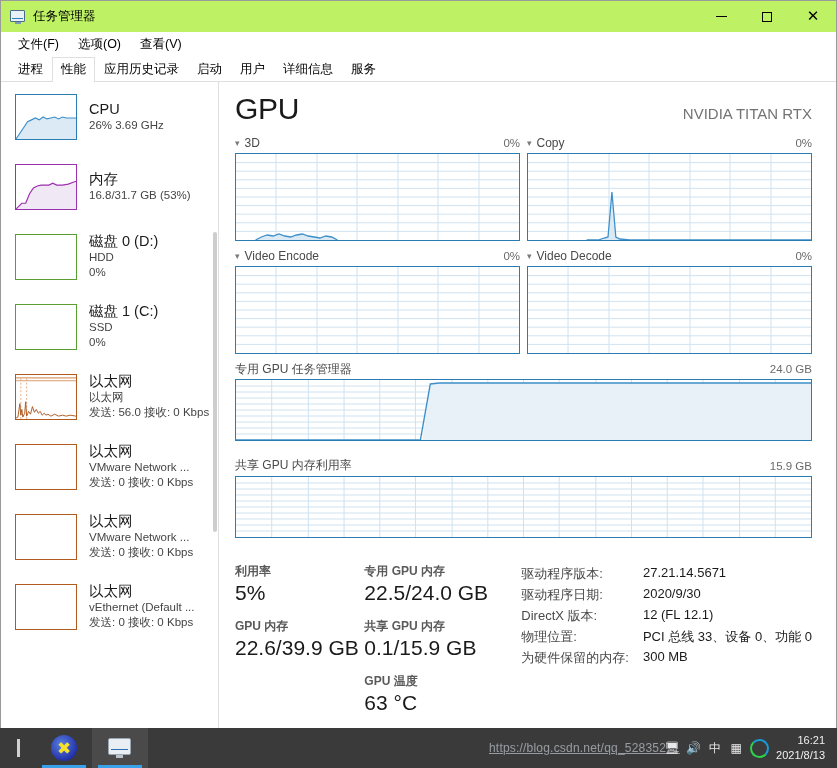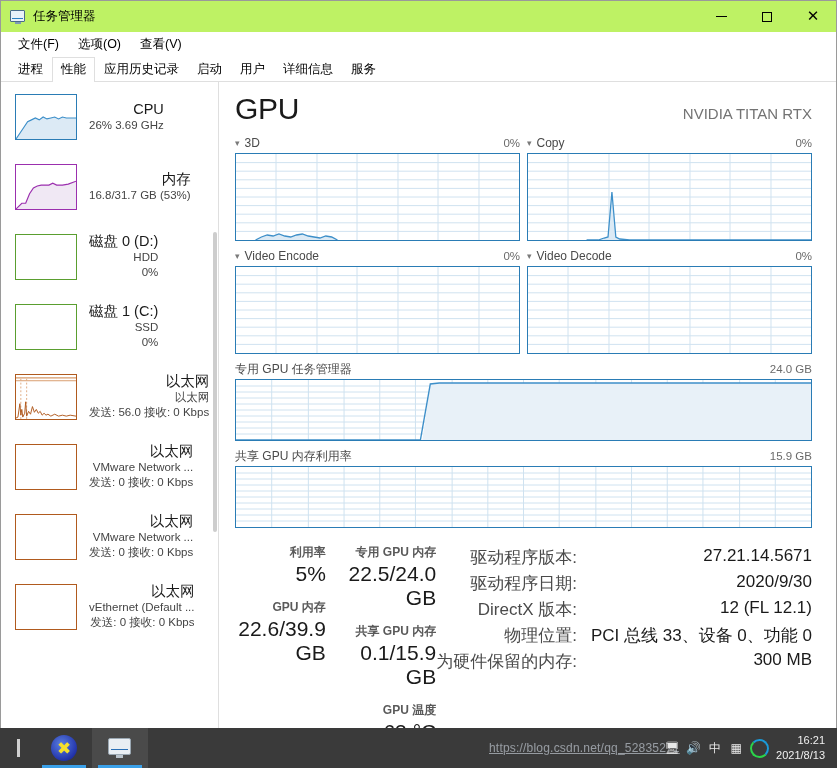--- a/index.html
+++ b/index.html
@@ -78,21 +78,20 @@
   }
   .tab.active {
     border-color: #dfdfdf;
     background: #ffffff;
   }
 
   
   .body {
     flex: 1; display: flex; min-height: 0;
     background: #ffffff;
-    text-align: right;
   }
   .sidebar {
     width: 218px; min-width: 218px;
     border-right: 1px solid #dfdfdf;
     overflow: hidden;
     background: #ffffff;
     position: relative;
   }
   .side-item {
     height: 70px;
@@ -169,21 +168,21 @@
   .stat-col.c1 { width: 140px; }
   .stat-col.c2 { width: 170px; }
   .stat-label { font-size: 12px; color: #5a5a5a; margin-bottom: 1px; font-weight: bold; }
   .stat-value { font-size: 21px; color: #1a1a1a; margin-bottom: 13px; font-weight: 400; }
 
   .info-grid {
     display: grid;
     grid-template-columns: auto auto;
     column-gap: 14px; row-gap: 3px;
     align-content: start;
-    font-size: 17px;
+    font-size: 13px;
     padding-top: 2px;
   }
   .info-key { color: #4a4a4a; white-space: nowrap; }
   .info-val { color: #1a1a1a; white-space: nowrap; }
 
   
   .taskbar {
     position: absolute; left: 0; bottom: 0;
     width: 837px; height: 40px;
     background: #3a3a3a;

